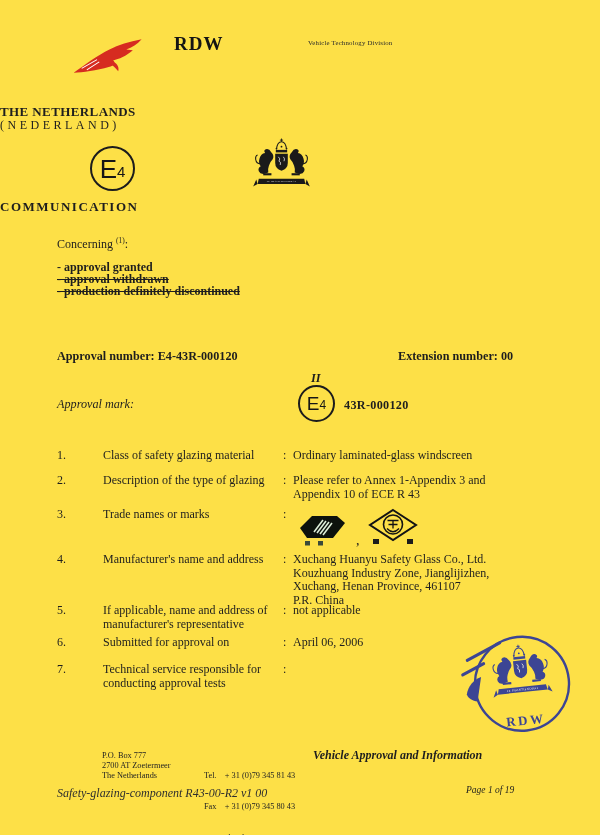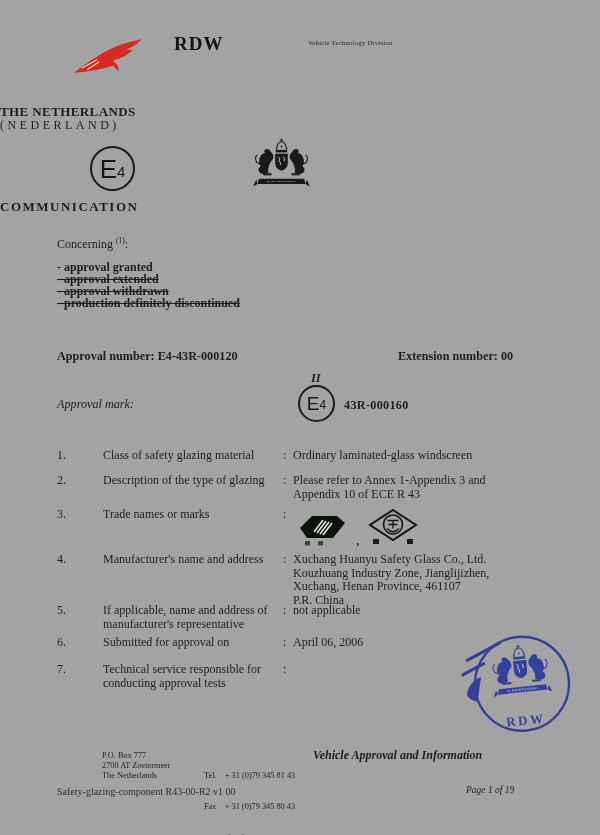--- a/index.html
+++ b/index.html
@@ -1,17 +1,17 @@
 <!DOCTYPE html>
 <html><head>
 <meta charset="utf-8">
 <style>
   html,body{margin:0;padding:0;background:#ffffff;}
   .page{
-    position:relative;width:600px;height:835px;background:#a3a3a3;overflow:hidden;
+    position:relative;width:600px;height:835px;background:#fde047;overflow:hidden;
     font-family:"Liberation Serif", serif;color:#1e1e1e;
   }
   .abs{position:absolute;}
   
   .rdw-word{left:174px;top:33px;font-size:19px;font-weight:600;letter-spacing:1px;color:#141414;}
   .division{left:308px;top:39px;font-size:6.8px;color:#2a2a2a;letter-spacing:.2px;}
   .logo-red{left:70px;top:37px;width:76px;height:38px;}
   
   .e4-badge{
     left:90px;top:146px;width:41px;height:41px;border:2.6px solid #1c1c1c;border-radius:50%;
@@ -52,21 +52,21 @@
   .logocell{display:flex;align-items:flex-end;gap:7px;}
   .comma{font-size:14px;line-height:10px;}
   
   .stamp{left:458px;top:628px;width:124px;height:112px;color:#2c389b;transform:rotate(-6deg);opacity:.92;z-index:3;}
   
   .f-small{font-size:8.3px;line-height:10.2px;color:#232323;}
   .f-address{left:102px;top:751px;}
   .f-contact{left:204px;top:751px;white-space:pre;}
   .f-web{text-decoration:underline;color:#232323;}
   .f-dept{left:313px;top:748px;font-weight:bold;font-style:italic;font-size:12px;}
-  .f-ref{left:57px;top:786px;font-size:10px;color:#2e2e2e;}
+  .f-ref{left:57px;top:786px;font-style:italic;font-size:12px;color:#2e2e2e;}
   .f-page{left:466px;top:785px;font-style:italic;font-size:9.5px;}
   svg{display:block;}
   .defs-holder{position:absolute;width:0;height:0;overflow:hidden;}
 </style>
 </head>
 <body>
 
 <div class="page">
 
   <svg class="defs-holder" aria-hidden="true">
@@ -118,35 +118,34 @@
       </svg>
   </div>
   <div class="abs communication">COMMUNICATION</div>
 
   <div class="abs concerning">
     <div class="clabel">
       <span>Concerning</span>
       <sup>(1)</sup><span>:</span>
     </div>
     <div class="citem">- approval granted</div>
-    <div class="citem struck">- approval extended</div>
     <div class="citem struck">- approval withdrawn</div>
     <div class="citem struck">- production definitely discontinued</div>
   </div>
 
   <div class="abs appnum">Approval number: E4-43R-000120</div>
   <div class="abs extnum">Extension number: 00</div>
 
   <div class="abs marklabel">Approval mark:</div>
   <div class="abs markclass">II</div>
   <div class="abs markcircle">
     <span class="bigE">E</span>
     <span class="sm4">4</span>
   </div>
-  <div class="abs marknumber">43R-000160</div>
+  <div class="abs marknumber">43R-000120</div>
 
   <div class="item-row" style="top:449px">
     <div>1.</div>
     <div>Class of safety glazing material</div>
     <div>:</div>
     <div class="pre">Ordinary laminated-glass windscreen</div>
   </div>
 
   <div class="item-row" style="top:474px">
     <div>2.</div>

